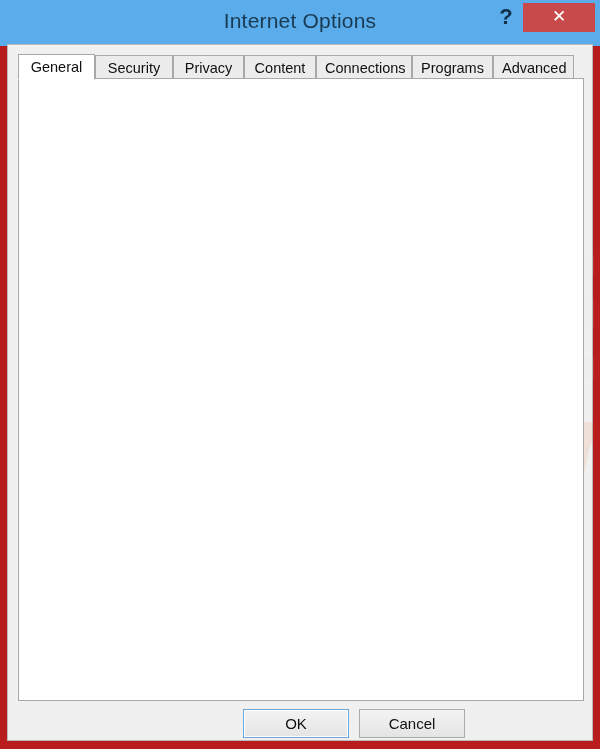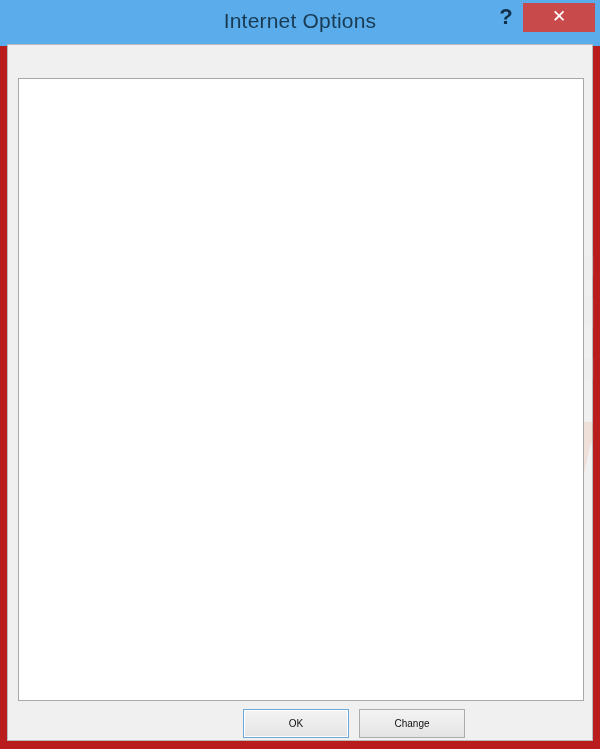--- a/index.html
+++ b/index.html
@@ -246,21 +246,21 @@
   }
   .vscroll .up { top: 6px; }
   .vscroll .down { bottom: 6px; }
 
   
   .btn {
     position: absolute;
     background: linear-gradient(180deg,#f3f3f3 0%,#ececec 50%,#e4e4e4 100%);
     border: 1px solid #adadad;
     box-sizing: border-box;
-    font-size: 10px;
+    font-size: 15px;
     color: #101010;
     text-align: center;
     cursor: pointer;
     user-select: none;
     font-family: "Liberation Sans", sans-serif;
     padding: 0;
     line-height: normal;
     display: flex;
     align-items: center;
     justify-content: center;
@@ -350,20 +350,29 @@
     </div>
   </div>
 
   <div class="client">
 
     <div class="watermark">
       <div class="wm-text wm2">pcrisk.com</div>
       <div class="wm-text wm1">pcrisk.com</div>
     </div>
 
+    <div class="tabstrip">
+      <div class="tab active" style="left:0px;width:77px;">General</div>
+      <div class="tab" style="left:77px;width:78px;">Security</div>
+      <div class="tab" style="left:155px;width:71px;">Privacy</div>
+      <div class="tab" style="left:226px;width:72px;">Content</div>
+      <div class="tab" style="left:298px;width:96px;">Connections</div>
+      <div class="tab" style="left:394px;width:81px;">Programs</div>
+      <div class="tab" style="left:475px;width:81px;">Advanced</div>
+    </div>
 
     <div class="tabpage"></div>
 
     <div class="group-label" style="left:33px;top:98px;">Home page</div>
     <div class="group-rule" style="left:110px;top:105px;width:441px;"></div>
 
     <div class="home-icon">
       <svg width="52" height="50" viewBox="0 0 52 50" xmlns="http://www.w3.org/2000/svg">
 
         <rect x="31" y="6" width="6" height="11" fill="#9aa7b5" stroke="#76828f" stroke-width="0.8"></rect>
@@ -436,17 +445,17 @@
     <div class="group-label" style="left:33px;top:588px;">Appearance</div>
     <div class="group-rule" style="left:111px;top:595px;width:440px;"></div>
 
     <div class="btn" style="left:31px;top:615px;width:128px;height:28px;">Colors</div>
     <div class="btn" style="left:163px;top:615px;width:128px;height:28px;">Languages</div>
     <div class="btn" style="left:295px;top:615px;width:128px;height:28px;">Fonts</div>
     <div class="btn" style="left:420px;top:615px;width:128px;height:28px;">Accessibility</div>
 
     <div class="footer">
       <div class="btn default" style="left:235px;top:8px;width:106px;height:29px;">OK</div>
-      <div class="btn" style="left:351px;top:8px;width:106px;height:29px;">Change</div>
+      <div class="btn" style="left:351px;top:8px;width:106px;height:29px;">Cancel</div>
     </div>
 
   </div>
 </div>
 
 </body></html>

